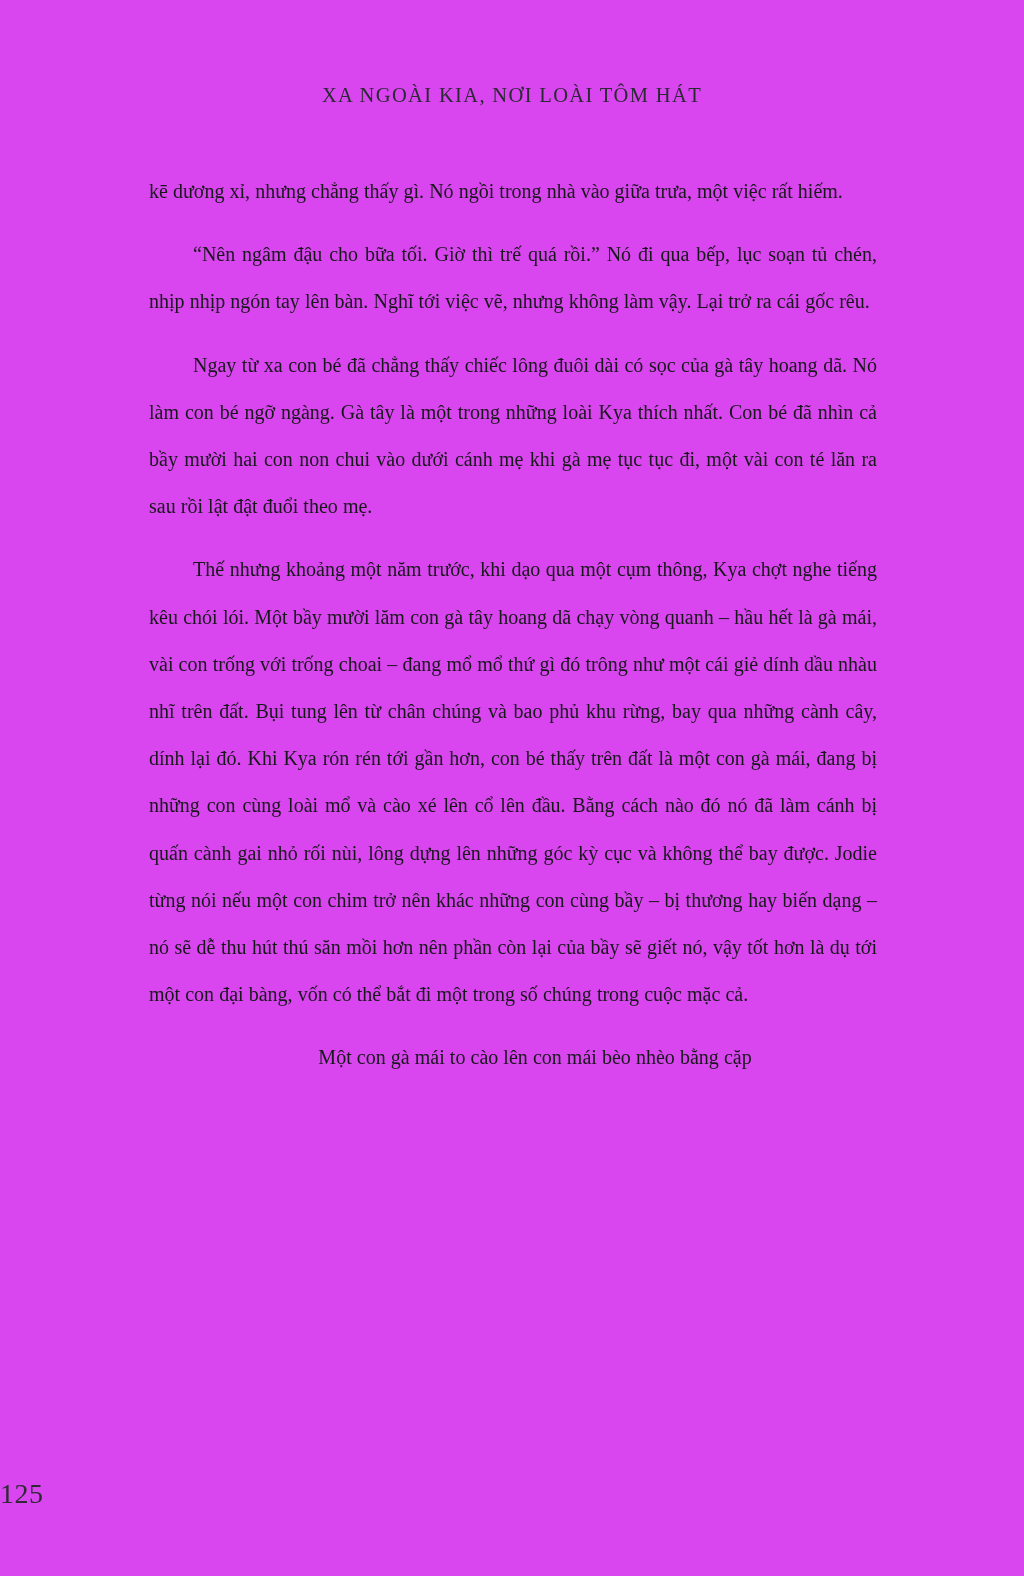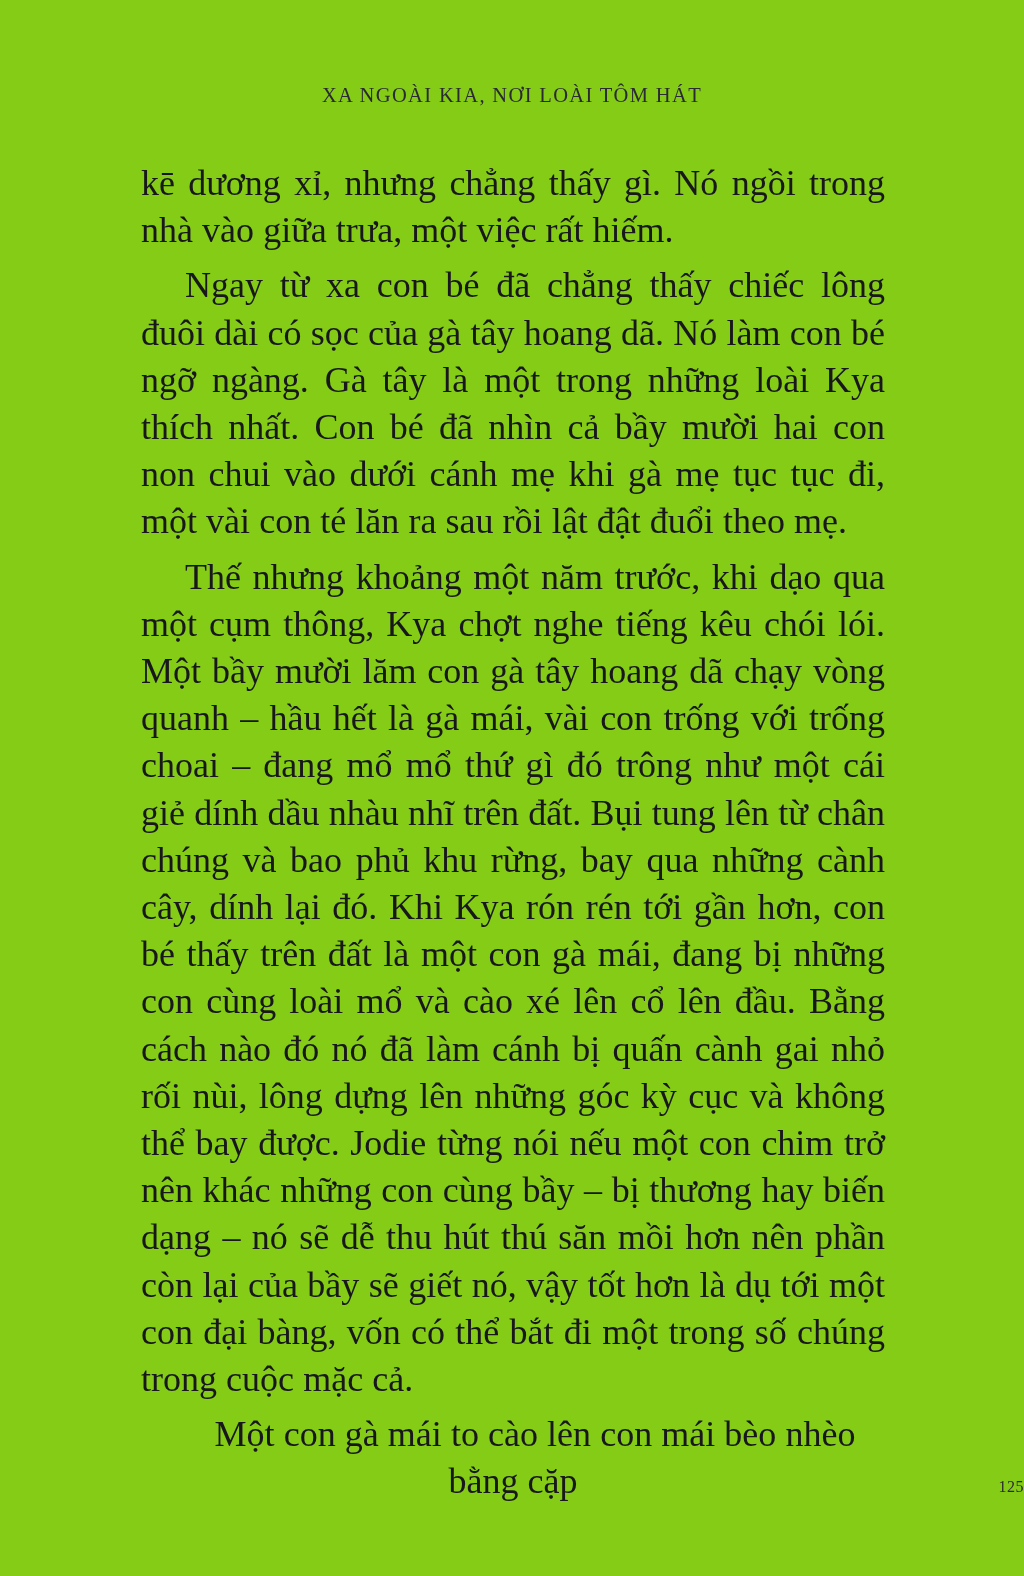--- a/index.html
+++ b/index.html
@@ -6,21 +6,21 @@
   html, body {
     margin: 0;
     padding: 0;
     background: #ffffff;
   }
 
   .page {
     position: relative;
     width: 1024px;
     height: 1576px;
-    background: #84cc16;
+    background: #d946ef;
     margin: 0 auto;
     overflow: hidden;
     font-family: "Liberation Serif", "DejaVu Serif", serif;
     color: #1a1a1a;
     box-sizing: border-box;
   }
 
   
   .running-head {
     position: absolute;
@@ -39,22 +39,22 @@
 
   
   .text-block {
     position: absolute;
     top: 152px;
     left: 133px;
     width: 760px;
   }
 
   .para {
-    margin: 8px;
-    font-size: 36px;
+    margin: 16px;
+    font-size: 20px;
     line-height: 47.2px;
     text-align: justify;
     text-justify: inter-word;
     color: #18181c;
     hyphens: none;
     word-spacing: 0.1px;
   }
 
   .para.indent {
     text-indent: 44px;
@@ -63,38 +63,39 @@
   
   .para.tail {
     text-align: center;
   }
 
   
   .folio {
     position: absolute;
     top: 1478px;
     left: 0;
-    right: 0;
-    text-align: right;
-    font-size: 16px;
+    right: 12px;
+    text-align: left;
+    font-size: 28px;
     color: #2b2b31;
     letter-spacing: 0.5px;
   }
 </style>
 </head>
 <body>
 
 <div class="page">
 
   <div class="running-head">Xa ngoài kia, nơi loài tôm hát</div>
 
   <div class="text-block">
 
     <p class="para">kē dương xỉ, nhưng chẳng thấy gì. Nó ngồi trong nhà vào giữa trưa, một việc rất hiếm.</p>
 
+    <p class="para indent">“Nên ngâm đậu cho bữa tối. Giờ thì trế quá rồi.” Nó đi qua bếp, lục soạn tủ chén, nhịp nhịp ngón tay lên bàn. Nghĩ tới việc vẽ, nhưng không làm vậy. Lại trở ra cái gốc rêu.</p>
 
     <p class="para indent">Ngay từ xa con bé đã chẳng thấy chiếc lông đuôi dài có sọc của gà tây hoang dã. Nó làm con bé ngỡ ngàng. Gà tây là một trong những loài Kya thích nhất. Con bé đã nhìn cả bầy mười hai con non chui vào dưới cánh mẹ khi gà mẹ tục tục đi, một vài con té lăn ra sau rồi lật đật đuổi theo mẹ.</p>
 
     <p class="para indent">Thế nhưng khoảng một năm trước, khi dạo qua một cụm thông, Kya chợt nghe tiếng kêu chói lói. Một bầy mười lăm con gà tây hoang dã chạy vòng quanh – hầu hết là gà mái, vài con trống với trống choai – đang mổ mổ thứ gì đó trông như một cái giẻ dính dầu nhàu nhĩ trên đất. Bụi tung lên từ chân chúng và bao phủ khu rừng, bay qua những cành cây, dính lại đó. Khi Kya rón rén tới gần hơn, con bé thấy trên đất là một con gà mái, đang bị những con cùng loài mổ và cào xé lên cổ lên đầu. Bằng cách nào đó nó đã làm cánh bị quấn cành gai nhỏ rối nùi, lông dựng lên những góc kỳ cục và không thể bay được. Jodie từng nói nếu một con chim trở nên khác những con cùng bầy – bị thương hay biến dạng – nó sẽ dễ thu hút thú săn mồi hơn nên phần còn lại của bầy sẽ giết nó, vậy tốt hơn là dụ tới một con đại bàng, vốn có thể bắt đi một trong số chúng trong cuộc mặc cả.</p>
 
     <p class="para indent tail">Một con gà mái to cào lên con mái bèo nhèo bằng cặp</p>
 
   </div>
 
   <div class="folio">125</div>

